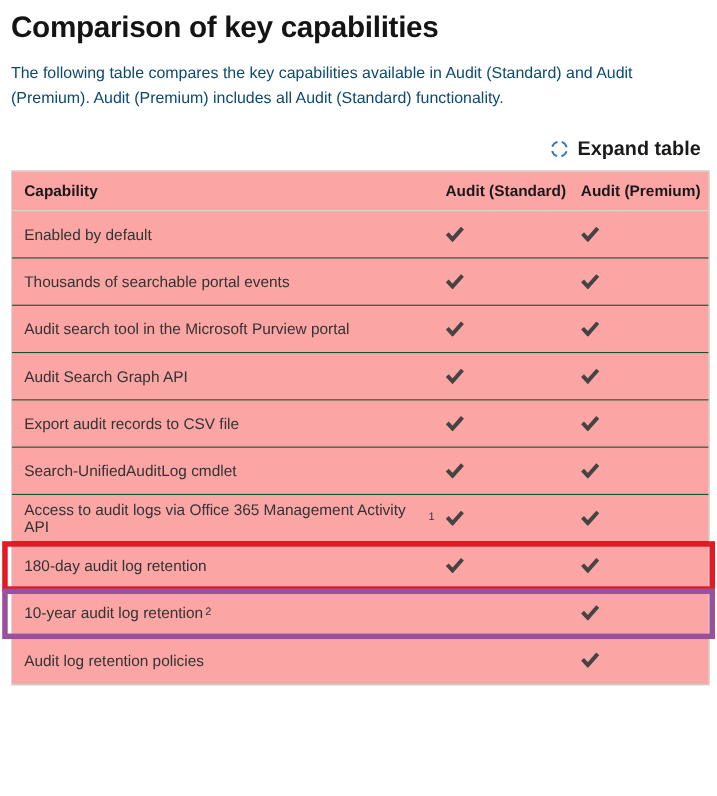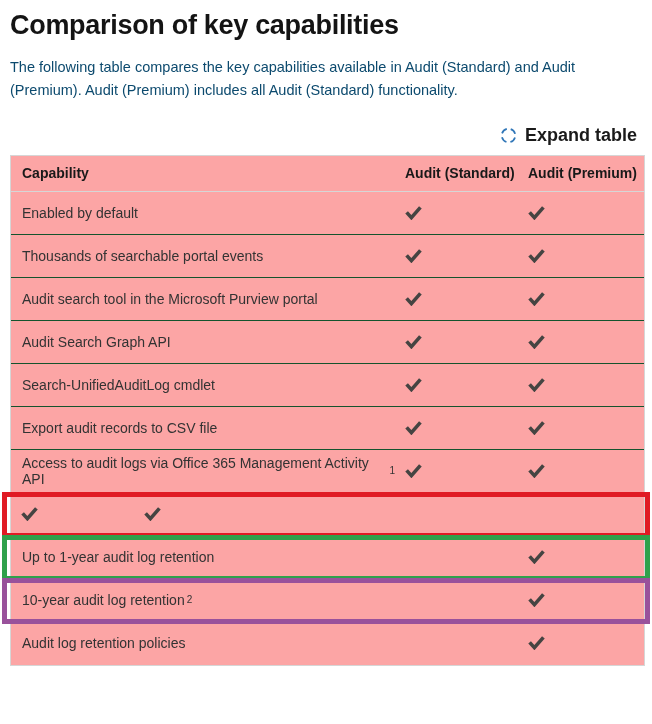--- a/index.html
+++ b/index.html
@@ -137,36 +137,36 @@
             </svg>
           </div>
           <div class="cell col-prem">
             <svg class="check" width="17" height="14" viewBox="0 0 17 14" aria-hidden="true">
               <path d="M1.6 6.4 L6.4 11.6 L15.4 1.4" fill="none" stroke="#454442" stroke-width="3.6" stroke-linecap="butt" stroke-linejoin="miter"></path>
             </svg>
           </div>
         </div>
         <div class="row">
           <div class="cell col-cap">
+            <span>Export audit records to CSV file</span>
+          </div>
+          <div class="cell col-std">
+            <svg class="check" width="17" height="14" viewBox="0 0 17 14" aria-hidden="true">
+              <path d="M1.6 6.4 L6.4 11.6 L15.4 1.4" fill="none" stroke="#454442" stroke-width="3.6" stroke-linecap="butt" stroke-linejoin="miter"></path>
+            </svg>
+          </div>
+          <div class="cell col-prem">
+            <svg class="check" width="17" height="14" viewBox="0 0 17 14" aria-hidden="true">
+              <path d="M1.6 6.4 L6.4 11.6 L15.4 1.4" fill="none" stroke="#454442" stroke-width="3.6" stroke-linecap="butt" stroke-linejoin="miter"></path>
+            </svg>
+          </div>
+        </div>
+        <div class="row">
+          <div class="cell col-cap">
             <span>Search-UnifiedAuditLog cmdlet</span>
-          </div>
-          <div class="cell col-std">
-            <svg class="check" width="17" height="14" viewBox="0 0 17 14" aria-hidden="true">
-              <path d="M1.6 6.4 L6.4 11.6 L15.4 1.4" fill="none" stroke="#454442" stroke-width="3.6" stroke-linecap="butt" stroke-linejoin="miter"></path>
-            </svg>
-          </div>
-          <div class="cell col-prem">
-            <svg class="check" width="17" height="14" viewBox="0 0 17 14" aria-hidden="true">
-              <path d="M1.6 6.4 L6.4 11.6 L15.4 1.4" fill="none" stroke="#454442" stroke-width="3.6" stroke-linecap="butt" stroke-linejoin="miter"></path>
-            </svg>
-          </div>
-        </div>
-        <div class="row">
-          <div class="cell col-cap">
-            <span>Export audit records to CSV file</span>
           </div>
           <div class="cell col-std">
             <svg class="check" width="17" height="14" viewBox="0 0 17 14" aria-hidden="true">
               <path d="M1.6 6.4 L6.4 11.6 L15.4 1.4" fill="none" stroke="#454442" stroke-width="3.6" stroke-linecap="butt" stroke-linejoin="miter"></path>
             </svg>
           </div>
           <div class="cell col-prem">
             <svg class="check" width="17" height="14" viewBox="0 0 17 14" aria-hidden="true">
               <path d="M1.6 6.4 L6.4 11.6 L15.4 1.4" fill="none" stroke="#454442" stroke-width="3.6" stroke-linecap="butt" stroke-linejoin="miter"></path>
             </svg>
@@ -182,43 +182,34 @@
               <path d="M1.6 6.4 L6.4 11.6 L15.4 1.4" fill="none" stroke="#454442" stroke-width="3.6" stroke-linecap="butt" stroke-linejoin="miter"></path>
             </svg>
           </div>
           <div class="cell col-prem">
             <svg class="check" width="17" height="14" viewBox="0 0 17 14" aria-hidden="true">
               <path d="M1.6 6.4 L6.4 11.6 L15.4 1.4" fill="none" stroke="#454442" stroke-width="3.6" stroke-linecap="butt" stroke-linejoin="miter"></path>
             </svg>
           </div>
         </div>
         <div class="row">
+          <div class="cell col-cap">
+            <span>180-day audit log retention</span>
+          </div>
           <div class="cell col-std">
             <svg class="check" width="17" height="14" viewBox="0 0 17 14" aria-hidden="true">
               <path d="M1.6 6.4 L6.4 11.6 L15.4 1.4" fill="none" stroke="#454442" stroke-width="3.6" stroke-linecap="butt" stroke-linejoin="miter"></path>
             </svg>
           </div>
           <div class="cell col-prem">
             <svg class="check" width="17" height="14" viewBox="0 0 17 14" aria-hidden="true">
               <path d="M1.6 6.4 L6.4 11.6 L15.4 1.4" fill="none" stroke="#454442" stroke-width="3.6" stroke-linecap="butt" stroke-linejoin="miter"></path>
             </svg>
           </div>
           <div class="hl" style="border-color: rgb(224, 27, 36);"></div>
-        </div>
-        <div class="row">
-          <div class="cell col-cap">
-            <span>Up to 1-year audit log retention</span>
-          </div>
-          <div class="cell col-std"></div>
-          <div class="cell col-prem">
-            <svg class="check" width="17" height="14" viewBox="0 0 17 14" aria-hidden="true">
-              <path d="M1.6 6.4 L6.4 11.6 L15.4 1.4" fill="none" stroke="#454442" stroke-width="3.6" stroke-linecap="butt" stroke-linejoin="miter"></path>
-            </svg>
-          </div>
-          <div class="hl" style="border-color: rgb(47, 161, 75);"></div>
         </div>
         <div class="row">
           <div class="cell col-cap">
             <span>10-year audit log retention</span>
             <sup>2</sup>
           </div>
           <div class="cell col-std"></div>
           <div class="cell col-prem">
             <svg class="check" width="17" height="14" viewBox="0 0 17 14" aria-hidden="true">
               <path d="M1.6 6.4 L6.4 11.6 L15.4 1.4" fill="none" stroke="#454442" stroke-width="3.6" stroke-linecap="butt" stroke-linejoin="miter"></path>

